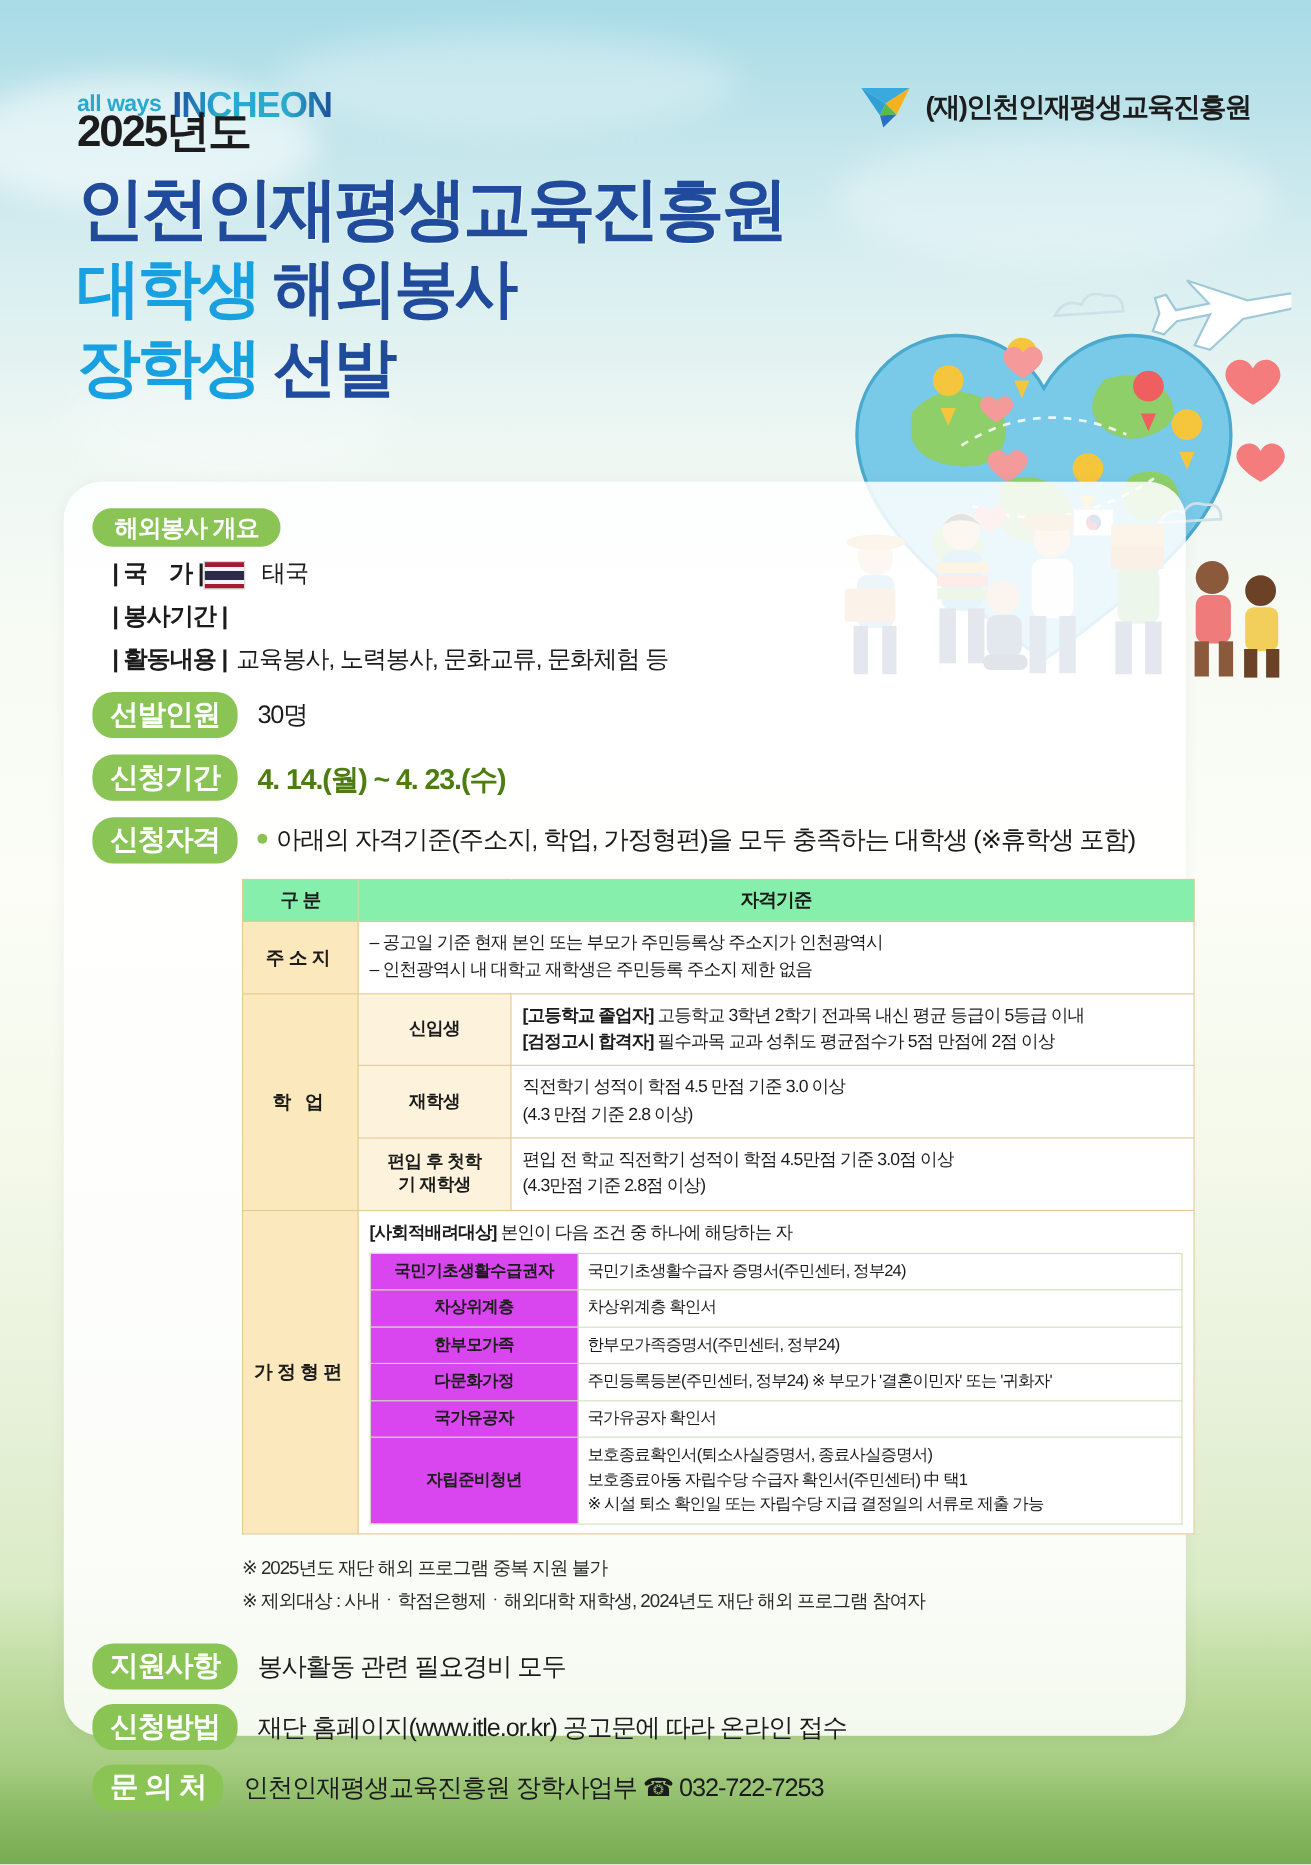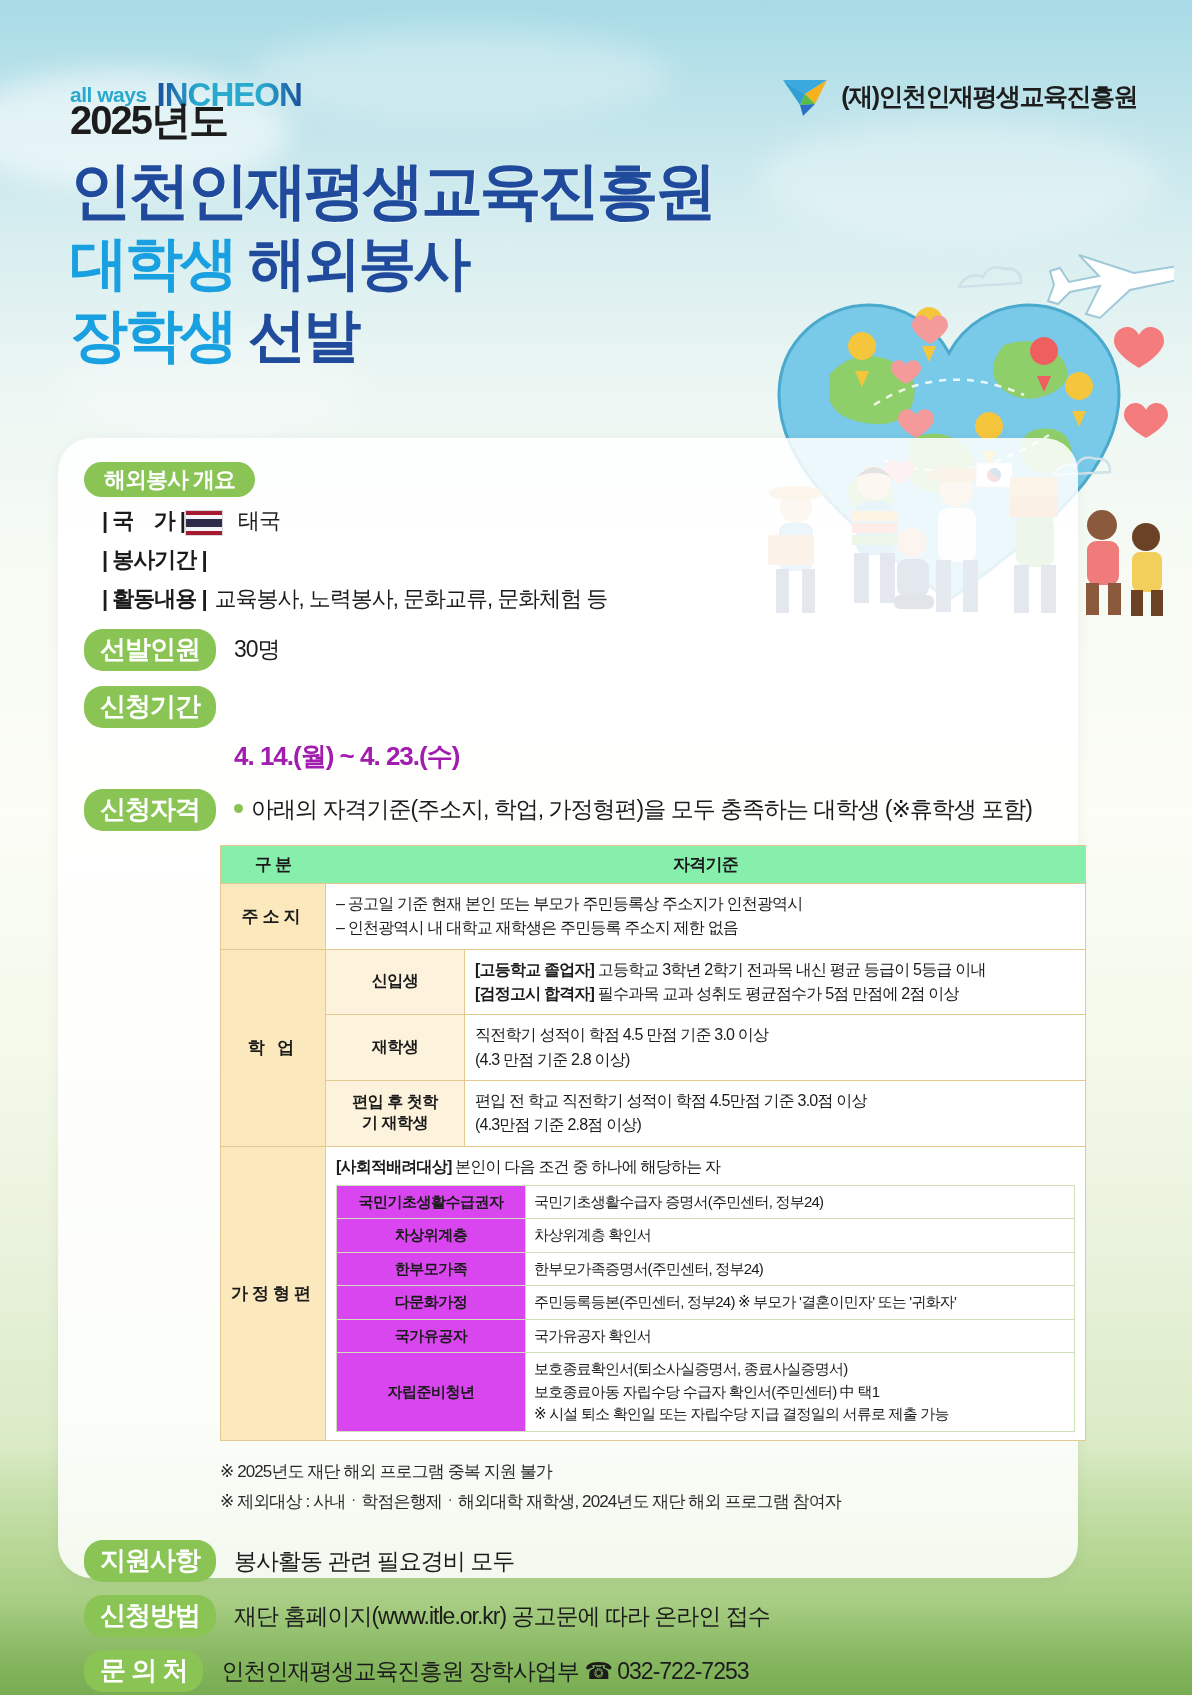--- a/index.html
+++ b/index.html
@@ -107,21 +107,21 @@
   .th-flag{
     display:inline-block;width:36px;height:24px;margin:0 7px -4px 0;
     background:linear-gradient(180deg,
       #a51931 0 17%,#f4f5f8 17% 34%,#2d2a4a 34% 66%,#f4f5f8 66% 83%,#a51931 83% 100%);
     border:1px solid #d8d8d8;
   }
 
   .kv{display:flex;align-items:flex-start;margin-top:15px;}
   .kv .pill{flex:0 0 auto;margin-right:18px;}
   .kv .kvval{font-size:23px;color:#1b1b1b;letter-spacing:-1px;padding-top:5px;}
-  .kv .kvval.red{color:#a21caf;font-weight:bold;font-size:26px;margin-top:48px;}
+  .kv .kvval.red{color:#4d7c0f;font-weight:bold;font-size:26px;}
   .bullet{display:inline-block;width:9px;height:9px;border-radius:50%;background:#8cc152;margin:0 8px 4px 0;}
 
   
   table.q{
     border-collapse:collapse;width:866px;margin:14px 0 0 136px;
     font-size:16px;color:#1b1b1b;letter-spacing:-.8px;
     background:#ffffff;
   }
   table.q th,table.q td{border:1px solid #e2c98f;vertical-align:middle;}
   table.q thead th{

